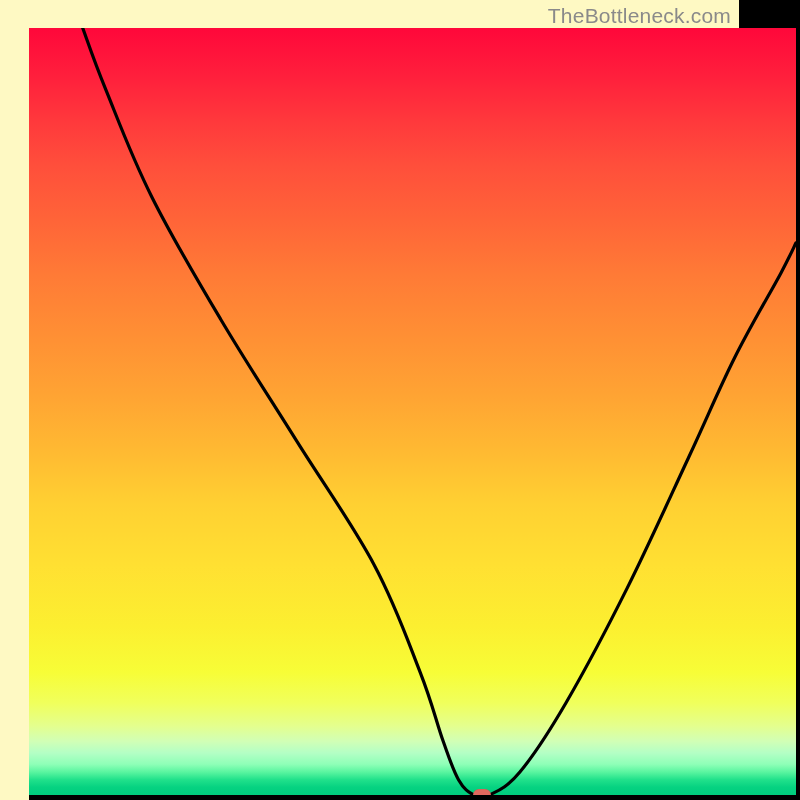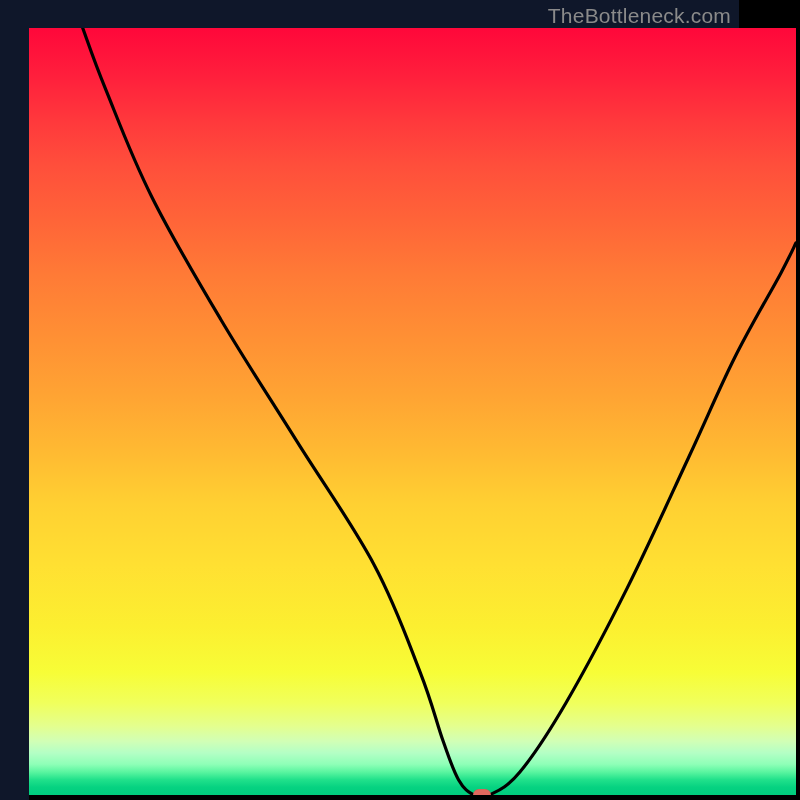--- a/index.html
+++ b/index.html
@@ -7,21 +7,21 @@
     padding: 0;
     width: 800px;
     height: 800px;
     background: #000;
     overflow: hidden;
   }
   .wrap {
     position: relative;
     width: 739px;
     height: 800px;
-    background: #0f172a;
+    background: #fef9c3;
   }
   .plot {
     position: absolute;
     left: 29px;
     top: 28px;
     width: 767px;
     height: 767px;
     background: linear-gradient(to bottom,
       #ff073a 0%,
       #ff1e3c 6%,

